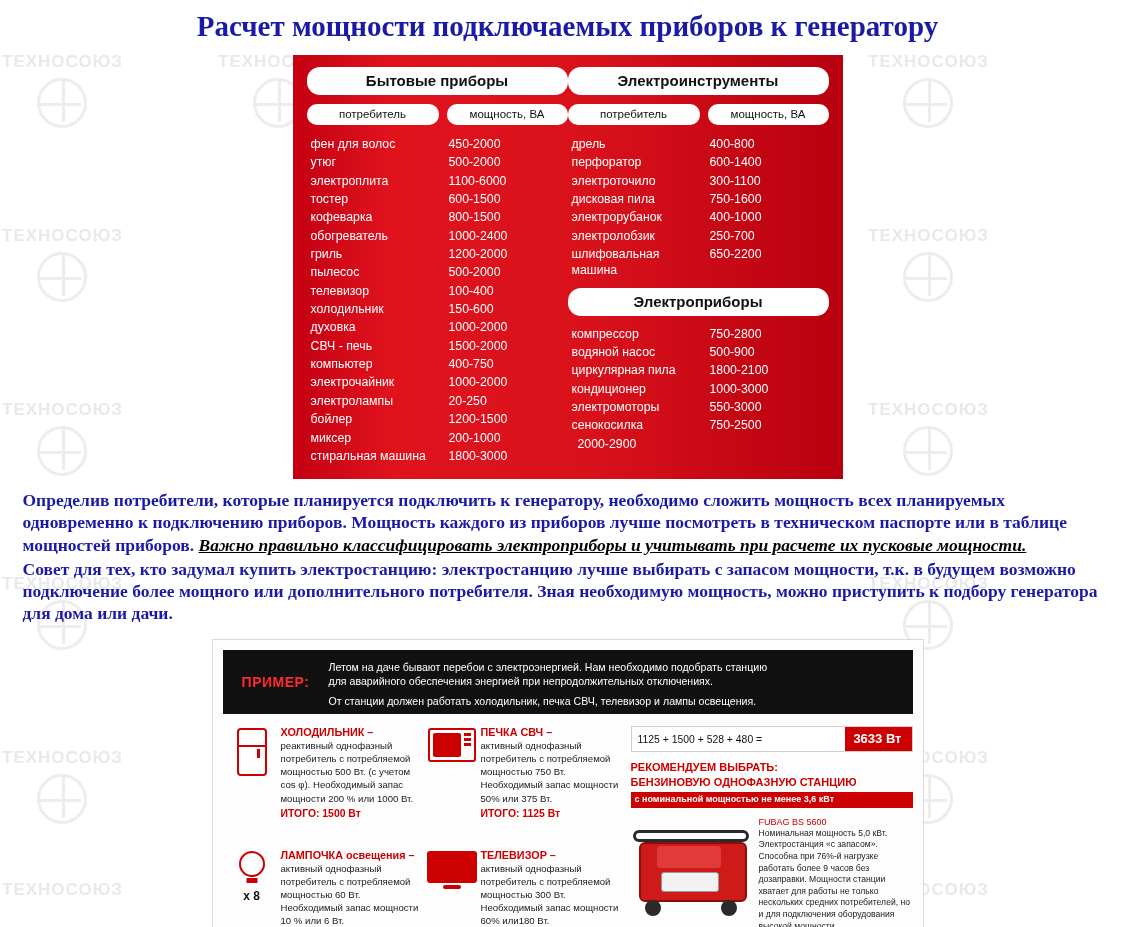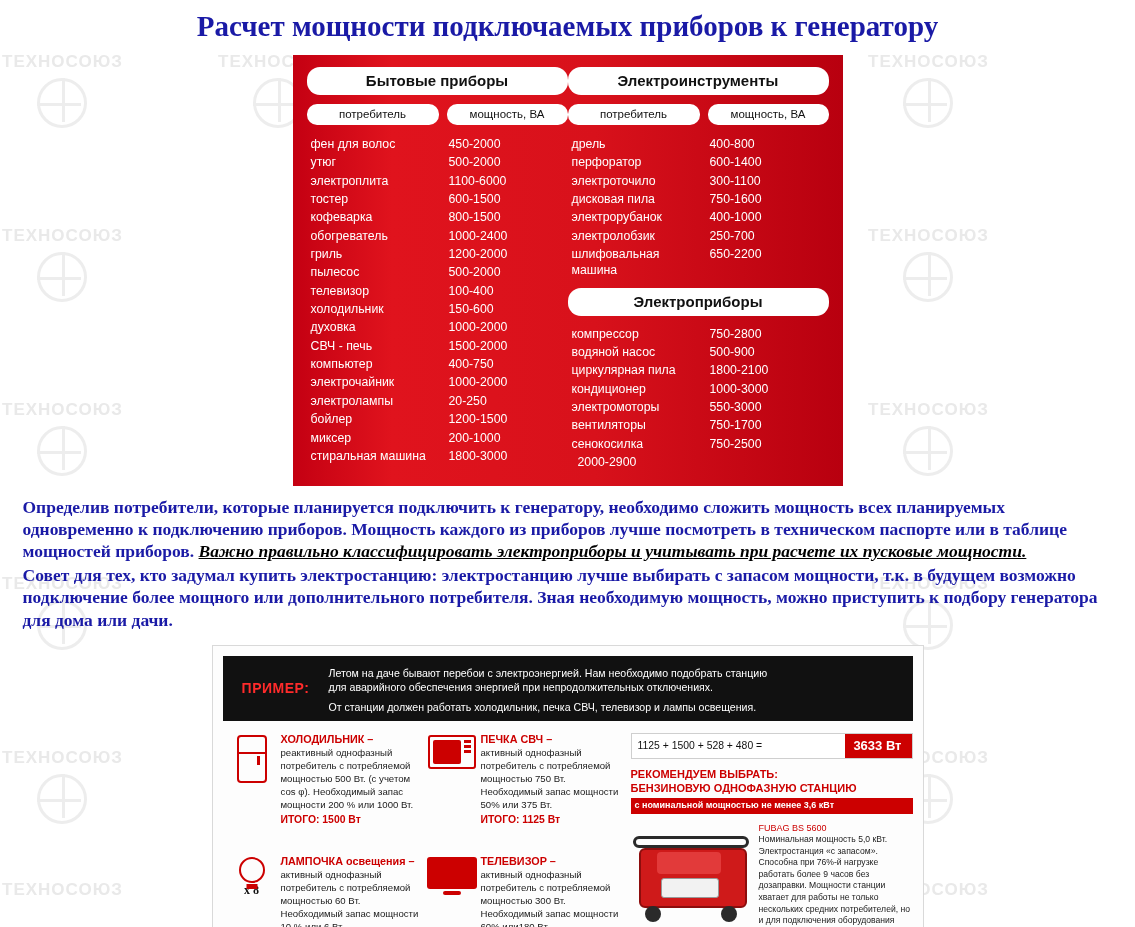--- a/index.html
+++ b/index.html
@@ -213,22 +213,21 @@
   .case .total {
     color: #cc0000;
     font-weight: bold;
     font-size: 10.4px;
     margin-top: 3px;
   }
   .xmul {
     color: #111;
     font-weight: bold;
     font-size: 12px;
-    margin-top: 0;
-    font-family: Liberation Serif, serif;
+    margin-top: 12px;
   }
 
   
   .ic-fridge {
     width: 30px; height: 48px;
     border: 2.5px solid #cc0000;
     border-radius: 4px;
     position: relative;
     box-sizing: border-box;
   }
@@ -507,24 +506,20 @@
           <span class="nm">циркулярная пила</span>
           <span class="vl">1800-2100</span>
         </div>
       <div class="row">
           <span class="nm">кондиционер</span>
           <span class="vl">1000-3000</span>
         </div>
       <div class="row">
           <span class="nm">электромоторы</span>
           <span class="vl">550-3000</span>
-        </div>
-      <div class="row">
-          <span class="nm">вентиляторы</span>
-          <span class="vl">750-1700</span>
         </div>
       <div class="row">
           <span class="nm">сенокосилка</span>
           <span class="vl">750-2500</span>
         </div>
       <div class="row">
           <span class="vl">2000-2900</span>
         </div>
     </div>
   </div>

